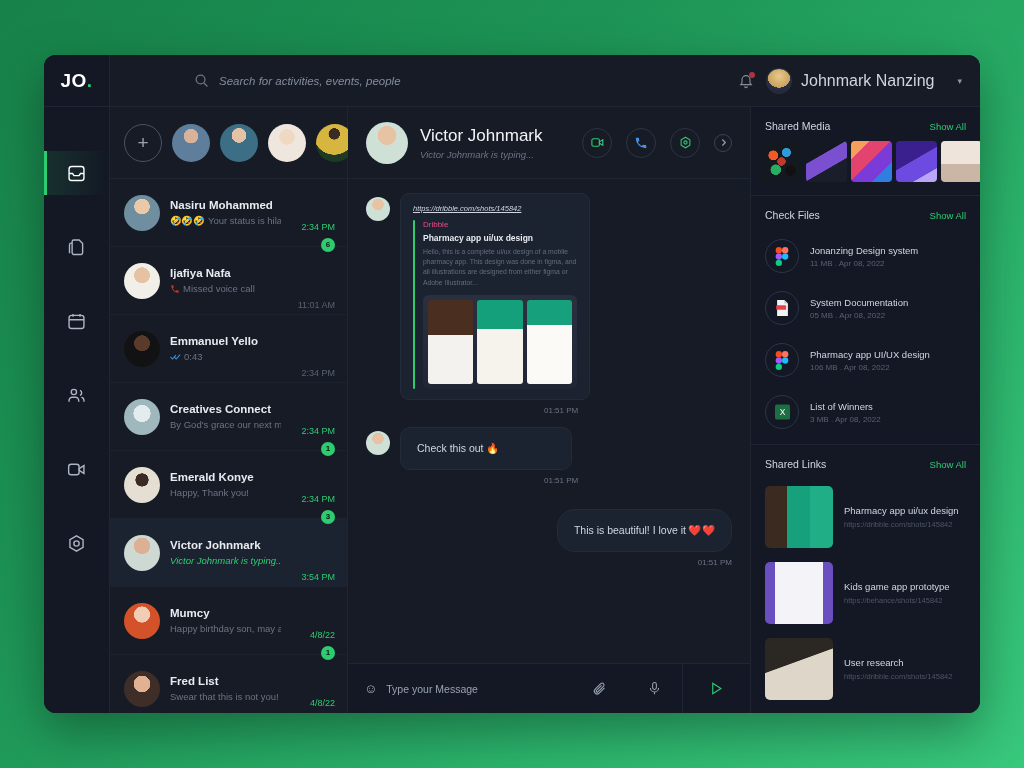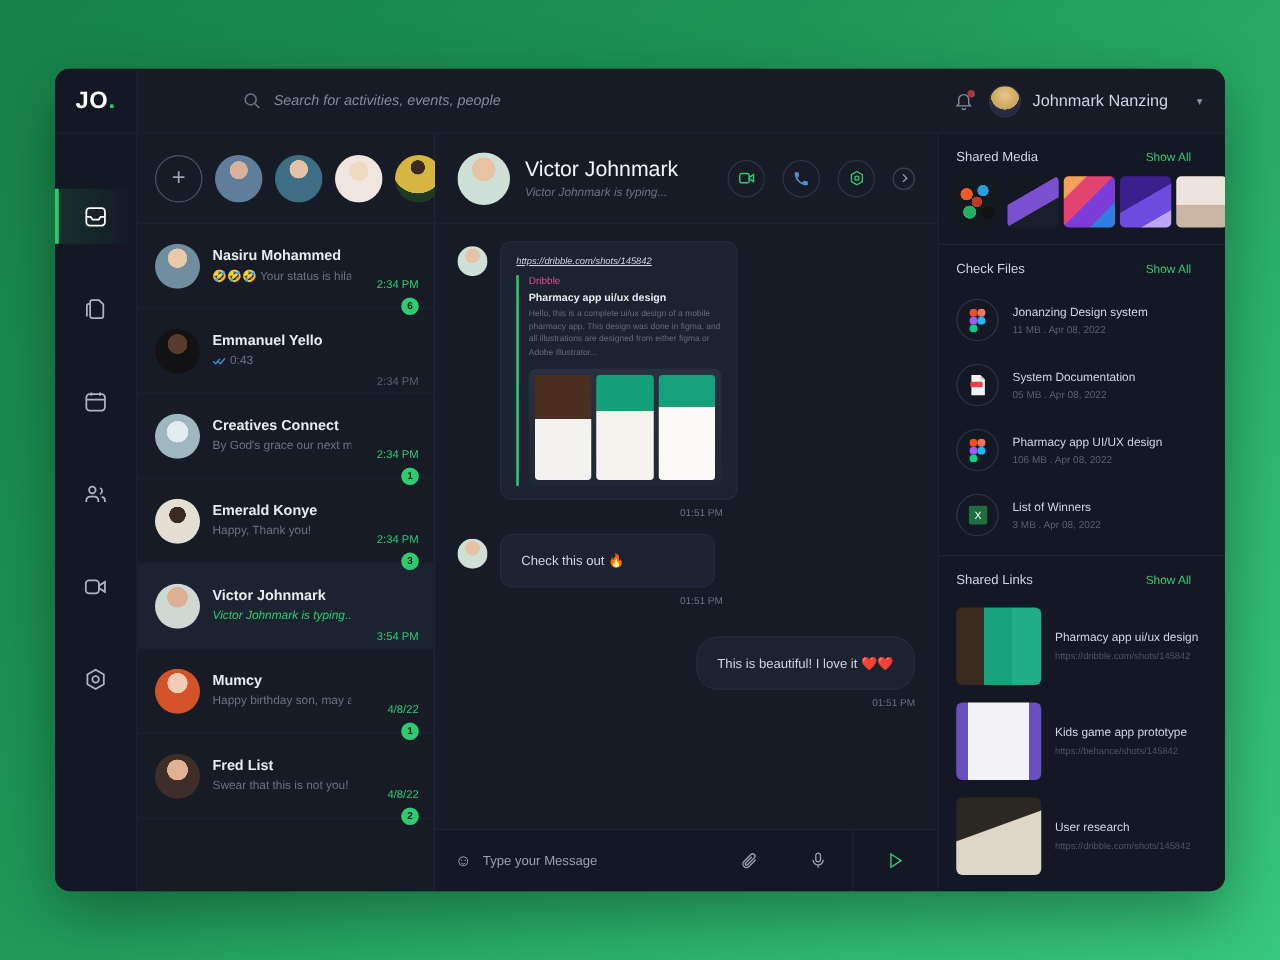--- a/index.html
+++ b/index.html
@@ -58,21 +58,21 @@
     position: absolute; top: -1px; right: -1px;
     width: 6px; height: 6px; border-radius: 50%;
     background: #e8414b;
   }
   .user-chip { display: flex; align-items: center; gap: 9px; cursor: pointer; }
   .user-avatar {
     width: 26px; height: 26px; border-radius: 50%;
     background: radial-gradient(circle at 50% 30%, #e8c98a 0%, #c9a25f 55%, #2b2f45 56%, #1c2035 100%);
     border: 1px solid #2a3142;
   }
-  .user-name { color: #cfd5e0; font-size: 13px; }
+  .user-name { color: #cfd5e0; font-size: 16px; }
   .caret { color: #8d95a5; font-size: 9px; margin-left: 14px; }
 
   
   .body-row { flex: 1; display: flex; min-height: 0; }
 
   
   .rail {
     width: 66px; flex: 0 0 66px;
     background: #131824;
     border-right: 1px solid #1e2533;
@@ -248,21 +248,21 @@
   
   .right-col {
     width: 230px; flex: 0 0 230px;
     background: #131824;
     border-left: 1px solid #1e2533;
     display: flex; flex-direction: column;
     overflow: hidden;
   }
   .sec-head {
     display: flex; align-items: center; justify-content: space-between;
-    padding: 13px 27px 9px 14px;
+    padding: 13px 14px 9px 14px;
   }
   .sec-title { color: #cfd6e2; font-size: 10.5px; }
   .show-all { color: #2ecc71; font-size: 9.5px; cursor: pointer; }
   .media-strip { display: flex; gap: 4px; padding: 0 0 13px 10px; border-bottom: 1px solid #1e2533; }
   .media-thumb { width: 41px; height: 41px; border-radius: 4px; flex: 0 0 41px; }
   .m1 { background: radial-gradient(circle at 30% 35%, #f05a28 0 12%, transparent 13%), radial-gradient(circle at 62% 28%, #2d9cdb 0 11%, transparent 12%), radial-gradient(circle at 36% 70%, #27ae60 0 13%, transparent 14%), radial-gradient(circle at 72% 72%, #111 0 12%, transparent 13%), radial-gradient(circle at 50% 50%, #c0392b 0 14%, transparent 15%), #14181f; }
   .m2 { background: linear-gradient(150deg,#141822 0 35%, #7a4fd0 36% 62%, #1a1e2a 63% 100%); }
   .m3 { background: linear-gradient(135deg,#f5a05a 0 22%, #e3446f 23% 48%, #7b3bd8 49% 75%, #2f7fe0 76% 100%); }
   .m4 { background: linear-gradient(150deg,#3a1f8f 0 45%, #6d4be0 46% 78%, #b9a6f6 79% 100%); }
   .m5 { background: linear-gradient(180deg,#efe4dc 0 55%, #cbb6a6 56% 100%); }
@@ -379,20 +379,35 @@
           <div class="chat-main">
             <div class="chat-name">Nasiru Mohammed</div>
             <div class="chat-prev">🤣🤣🤣 Your status is hilarious</div>
           </div>
           <div class="chat-right">
             <div class="chat-time">2:34 PM</div>
             <div class="badge">6</div>
           </div>
         </div>
 
+        <div class="chat-row">
+          <div class="chat-avatar a2"></div>
+          <div class="chat-main">
+            <div class="chat-name">Ijafiya Nafa</div>
+            <div class="chat-prev">
+              <svg width="10" height="10" viewBox="0 0 24 24" fill="#c0392b">
+                  <path d="M20 15.5c-1.3 0-2.5-.2-3.6-.6a1 1 0 0 0-1 .2l-2.2 2.2a15 15 0 0 1-6.6-6.6L8.8 8.5a1 1 0 0 0 .2-1C8.7 6.4 8.5 5.2 8.5 4a1 1 0 0 0-1-1H4a1 1 0 0 0-1 1 17 17 0 0 0 17 17 1 1 0 0 0 1-1v-3.5a1 1 0 0 0-1-1z"></path>
+                </svg>
+              <span>Missed voice call</span>
+            </div>
+          </div>
+          <div class="chat-right">
+            <div class="chat-time muted">11:01 AM</div>
+          </div>
+        </div>
 
         <div class="chat-row">
           <div class="chat-avatar a3"></div>
           <div class="chat-main">
             <div class="chat-name">Emmanuel Yello</div>
             <div class="chat-prev">
               <svg width="11" height="9" viewBox="0 0 24 16" fill="none" stroke="#3a90d8" stroke-width="2.4">
                   <path d="M1 9l4.5 4.5L13 5"></path>
                   <path d="M9 9l4.5 4.5L22 4"></path>
                 </svg>

